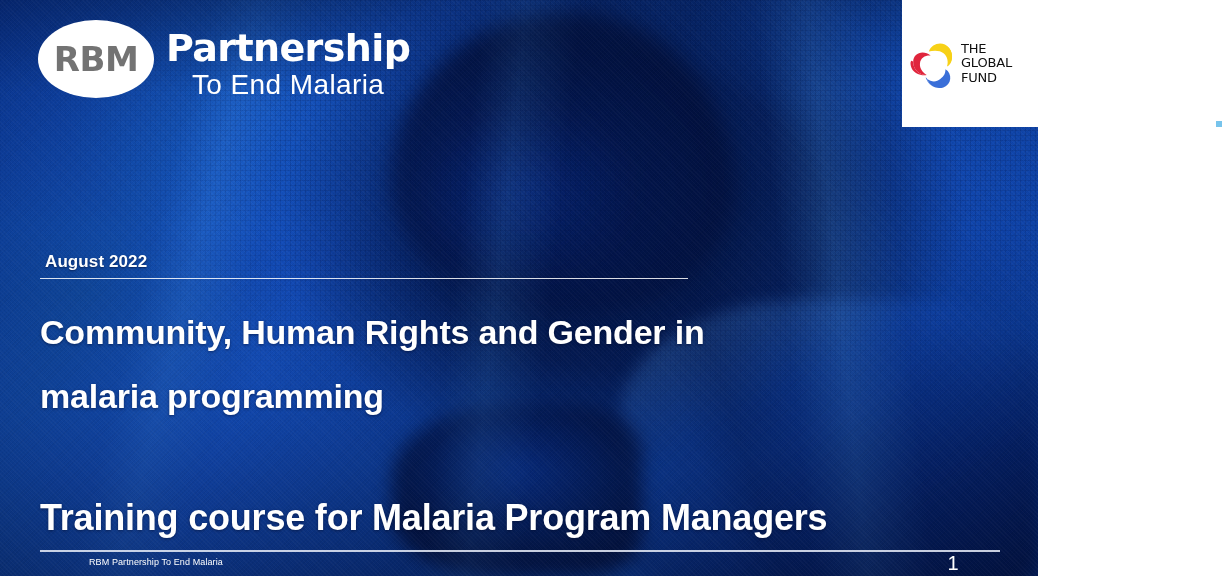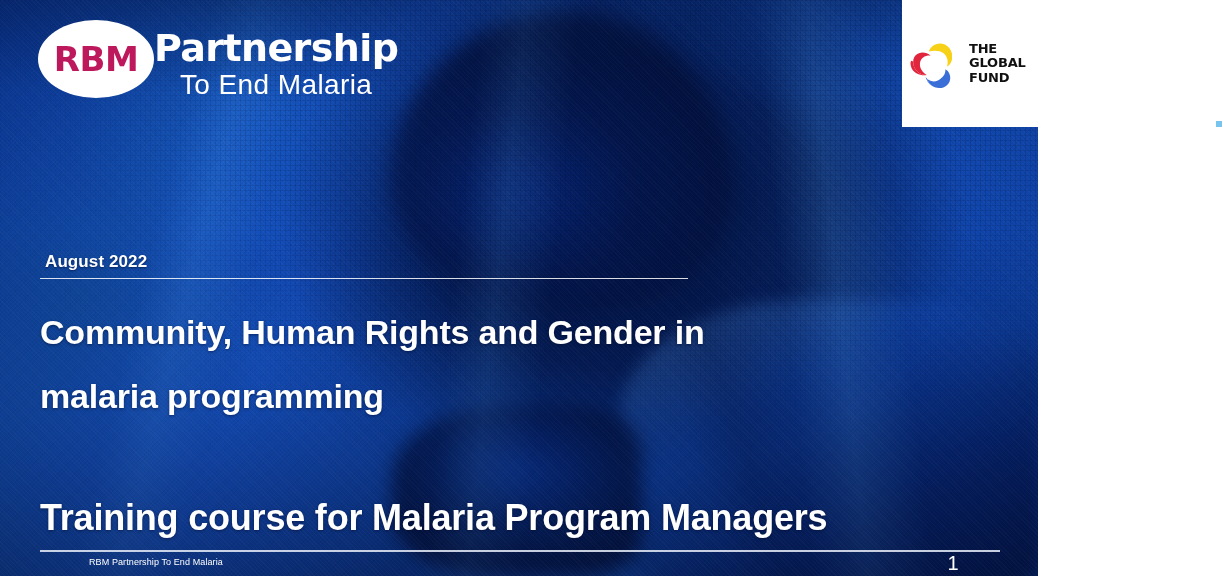--- a/index.html
+++ b/index.html
@@ -120,28 +120,29 @@
   .rbm-oval {
     width: 116px; height: 78px;
     background: #ffffff;
     border-radius: 50%;
     display: flex;
     align-items: center;
     justify-content: center;
     flex: none;
   }
   .rbm-oval-text {
-    color: #be185d;
+    color: #737373;
     font-family: "DejaVu Sans", sans-serif;
     font-weight: bold;
     font-size: 34px;
     letter-spacing: -0.5px;
     line-height: 1;
   }
   .rbm-words {
+    margin-left: 12px;
     margin-top: 9px;
   }
   .rbm-title {
     color: #ffffff;
     font-family: "DejaVu Sans", sans-serif;
     font-weight: bold;
     font-size: 38px;
     line-height: 1.02;
     letter-spacing: -0.6px;
   }
@@ -164,24 +165,24 @@
     background: #ffffff;
     display: flex;
     align-items: center;
     justify-content: flex-start;
     padding-left: 6px;
     box-sizing: border-box;
   }
   .gf-inner { display: flex; align-items: center; }
   .gf-mark { width: 52px; height: 52px; flex: none; }
   .gf-text {
-    margin-left: 9px;
+    margin-left: 1px;
     color: #101010;
     font-family: "DejaVu Sans", sans-serif;
-    font-weight: bold;
+    font-weight: normal;
     font-size: 13px;
     line-height: 1.08;
     letter-spacing: -0.2px;
   }
 
   
   #date-block {
     position: absolute;
     left: 40px; top: 252px;
     width: 648px;

